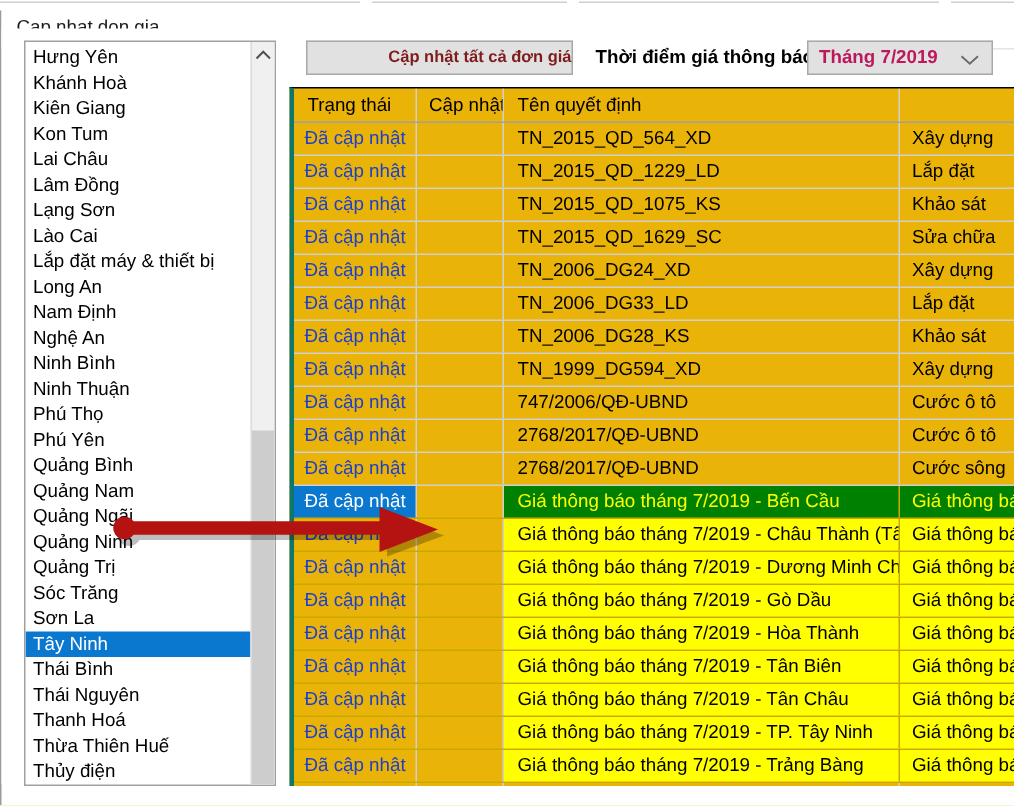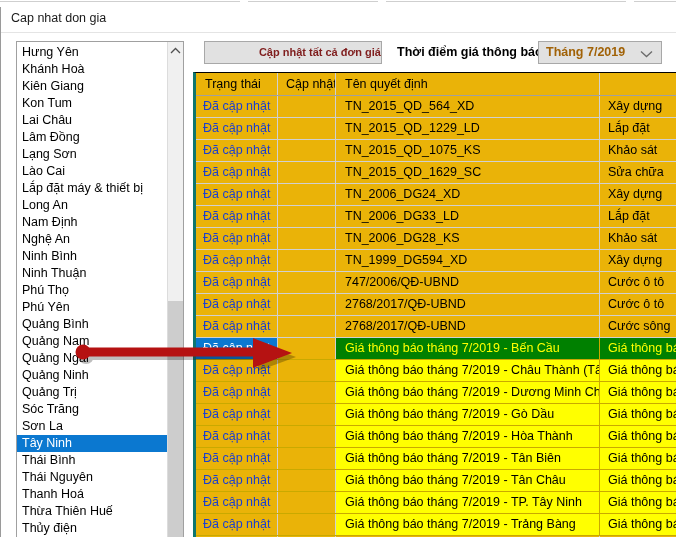--- a/index.html
+++ b/index.html
@@ -54,21 +54,21 @@
     white-space: nowrap;
   }
   .title-underline {
     position: absolute;
     left: 1px; top: 32px;
     width: 675px; height: 1px;
     background: #e4e4e4;
   }
   .client-area {
     position: absolute;
-    left: 1px; top: 33px;
+    left: 1px; top: 19px;
     width: 597px; height: 504px;
     background: #ffffff;
   }
 
   
   .listbox {
     position: absolute;
     left: 15px; top: 8px;
     width: 168px; height: 497px;
     border: 1px solid #a0a0a0;
@@ -153,21 +153,21 @@
     width: 124px; height: 23px;
     background: #e1e1e1;
     border: 1px solid #a8a8a8;
     box-sizing: border-box;
   }
   .combo-text {
     position: absolute;
     left: 7px; top: 3px;
     font-size: 12.5px;
     font-weight: bold;
-    color: #a16207;
+    color: #be185d;
     white-space: nowrap;
   }
   .combo-arrow {
     position: absolute;
     right: 8px; top: 8px;
   }
   .combo-arrow svg { display: block; }
 
   
   .grid {

